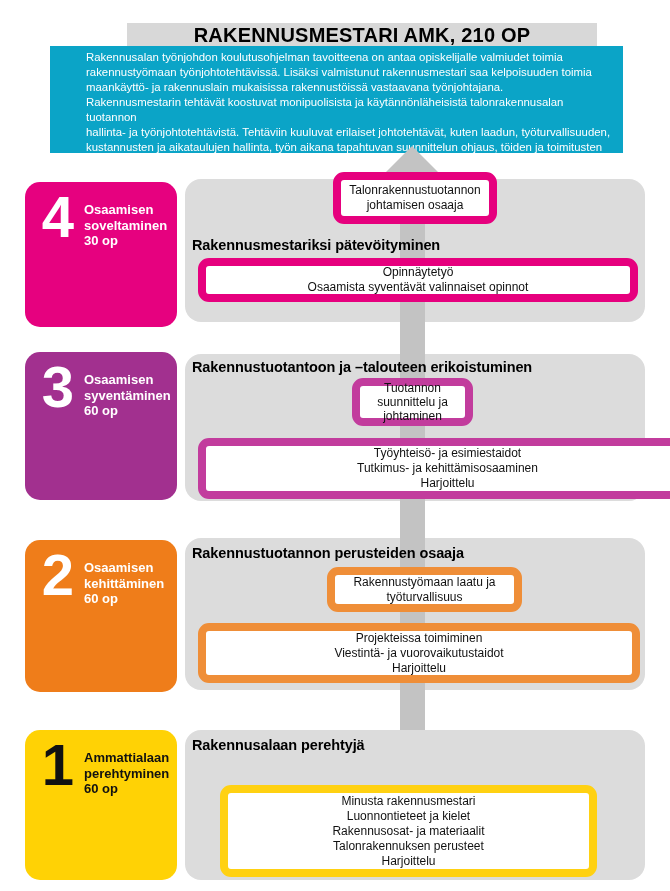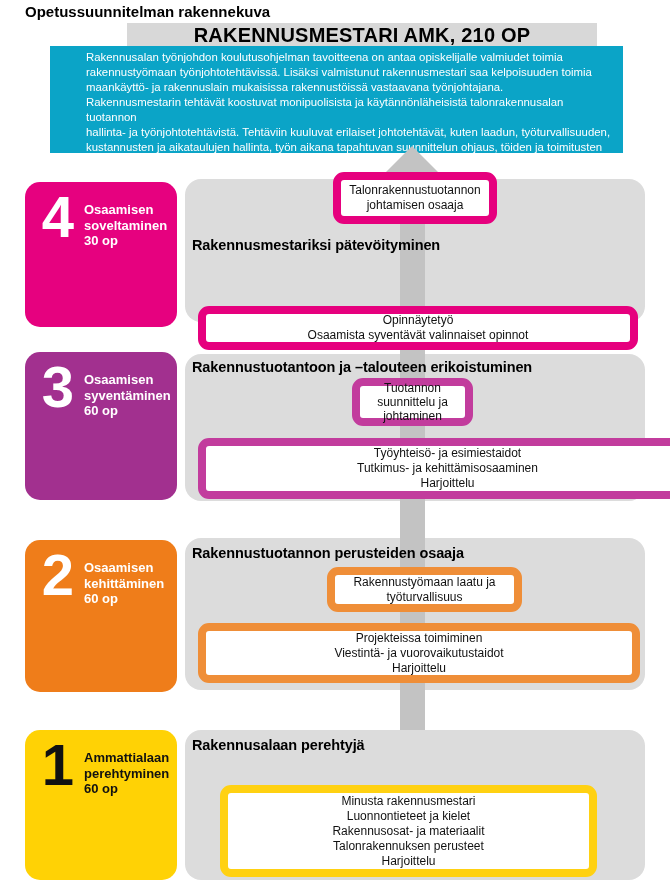--- a/index.html
+++ b/index.html
@@ -75,21 +75,20 @@
   .s1-block { top:730px; height:150px; }
   .s1-heading { top:737px; }
   .s1-top { left:305px; top:755px; width:213px; height:26px; }
   .s1-main { left:220px; top:785px; width:377px; height:92px; }
 </style>
 </head>
 <body>
 
 <div class="canvas">
 
-  <div class="page-title">Opetussuunnitelman rakennekuva</div>
 
   <div class="header-bar" style="background: rgb(216, 216, 216);">
     <span>RAKENNUSMESTARI AMK, 210 OP</span>
   </div>
 
   <div class="intro" style="background: rgb(11, 164, 199); padding-left: 36px;">Rakennusalan työnjohdon koulutusohjelman tavoitteena on antaa opiskelijalle valmiudet toimia
 rakennustyömaan työnjohtotehtävissä. Lisäksi valmistunut rakennusmestari saa kelpoisuuden toimia
 maankäyttö- ja rakennuslain mukaisissa rakennustöissä vastaavana työnjohtajana.
 Rakennusmestarin tehtävät koostuvat monipuolisista ja käytännönläheisistä talonrakennusalan tuotannon
 hallinta- ja työnjohtotehtävistä. Tehtäviin kuuluvat erilaiset johtotehtävät, kuten laadun, työturvallisuuden,
@@ -102,21 +101,21 @@
   <div class="gray s4-gray"></div>
   <div class="block s4-block" style="background: rgb(230, 1, 127); color: rgb(255, 255, 255);">
     <div class="num">4</div>
     <div class="lbl">Osaamisen
 soveltaminen
 30 op</div>
   </div>
   <div class="wbox s4-top" style="border-color: rgb(230, 0, 126);">Talonrakennustuotannon
 johtamisen osaaja</div>
   <div class="heading s4-heading">Rakennusmestariksi pätevöityminen</div>
-  <div class="wbox s4-main" style="border-color: rgb(230, 0, 126); margin-top: 48px;">Opinnäytetyö
+  <div class="wbox s4-main" style="border-color: rgb(230, 0, 126);">Opinnäytetyö
 Osaamista syventävät valinnaiset opinnot</div>
 
   <div class="gray s3-gray"></div>
   <div class="block s3-block" style="background: rgb(162, 48, 143); color: rgb(255, 255, 255);">
     <div class="num">3</div>
     <div class="lbl">Osaamisen
 syventäminen
 60 op</div>
   </div>
   <div class="heading s3-heading">Rakennustuotantoon ja –talouteen  erikoistuminen</div>

